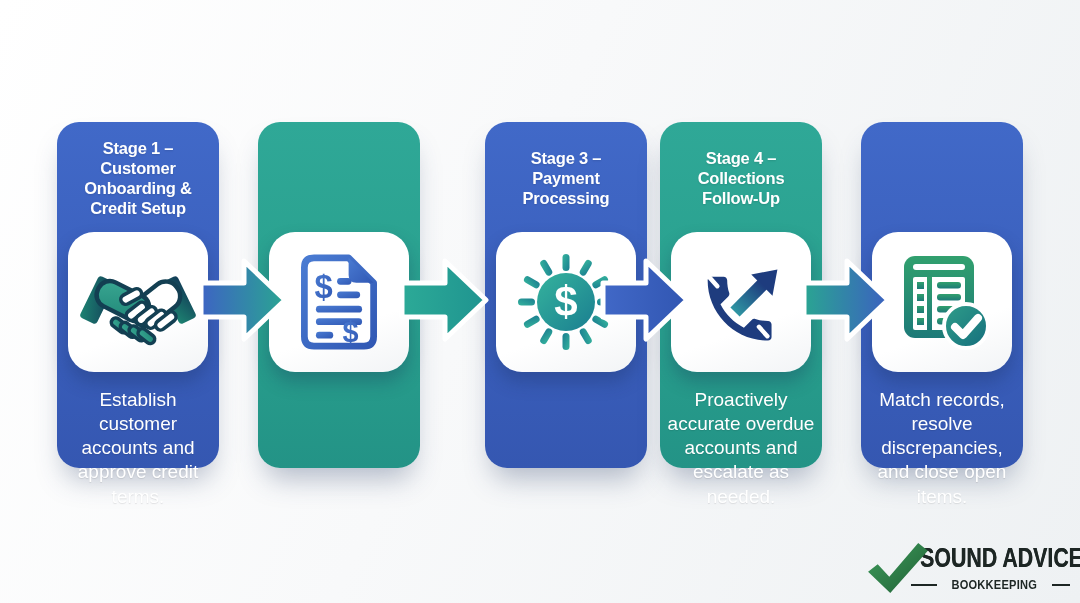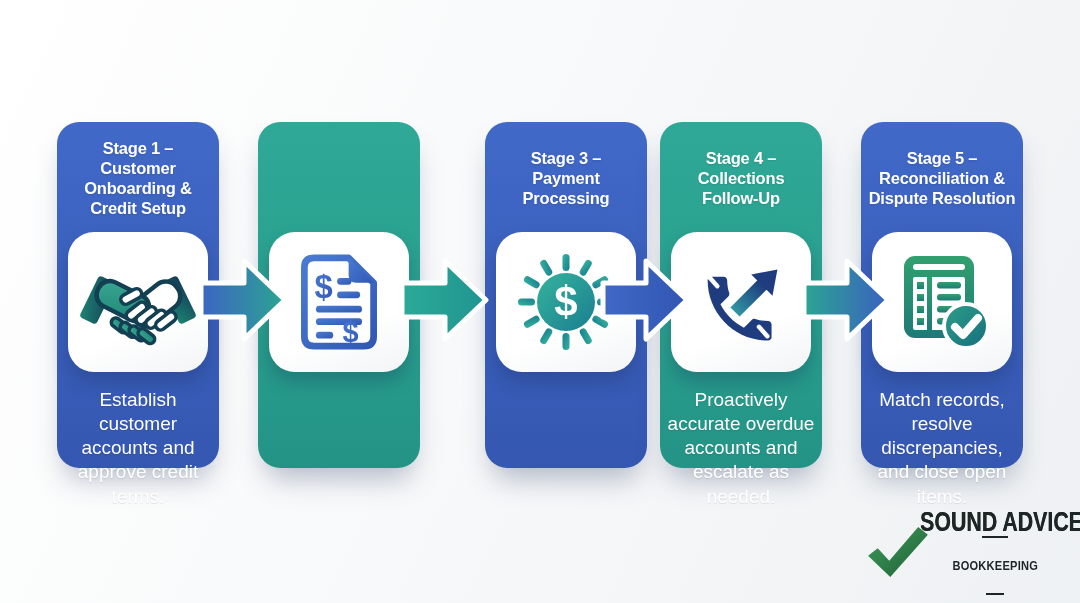--- a/index.html
+++ b/index.html
@@ -44,21 +44,21 @@
 
   .logo{position:absolute;right:10px;bottom:8px;display:flex;align-items:center;}
   .logo-check{width:62px;height:54px;margin-right:-8px;position:relative;z-index:2;}
   .logo-text{width:150px;}
   .logo-name{
     font-size:27px;font-weight:bold;color:#1d2624;line-height:1;
     transform:scaleX(.79);transform-origin:left center;white-space:nowrap;
     text-shadow:.4px 0 0 #1d2624;
   }
   .logo-sub{
-    margin-top:0;display:flex;align-items:center;justify-content:flex-end;gap:21px;flex-direction:column;
+    margin-top:6px;display:flex;align-items:center;justify-content:flex-end;gap:5px;
   }
   .logo-subtitle{
     font-size:13.5px;font-weight:bold;color:#1d2624;line-height:1;
     transform:scaleX(.82);transform-origin:center;letter-spacing:.3px;white-space:nowrap;
   }
   .logo-dash{height:2px;background:#1d2624;flex:0 0 auto;}
   .dash-l{width:26px;} .dash-r{width:18px;}
 </style>
 </head>
 <body>
@@ -176,23 +176,20 @@
           </defs>
           <rect x="0" y="-6.5" width="40" height="13" fill="url(#callArrowG)"></rect>
           <polygon points="38,-15 60,0 38,15" fill="url(#callArrowG)"></polygon>
         </g>
       </svg>
     </div>
     <p class="desc">Proactively accurate overdue accounts and escalate as needed.</p>
   </section>
 
   <section class="card blue c5">
-    <h2 class="stage-title">Stage 5 –
-Reconciliation &amp;
-Dispute Resolution</h2>
     <div class="iconbox">
       <svg width="104" height="104" viewBox="0 0 104 104">
         <defs>
           <linearGradient id="ledG" x1="0" y1="0" x2="0" y2="1">
             <stop offset="0" stop-color="#31a06e"></stop>
               <stop offset="1" stop-color="#1d7a78"></stop>
           </linearGradient>
           <linearGradient id="ledCk" x1="0" y1="0" x2="1" y2="1">
             <stop offset="0" stop-color="#2f9e89"></stop>
               <stop offset="1" stop-color="#156e7d"></stop>

